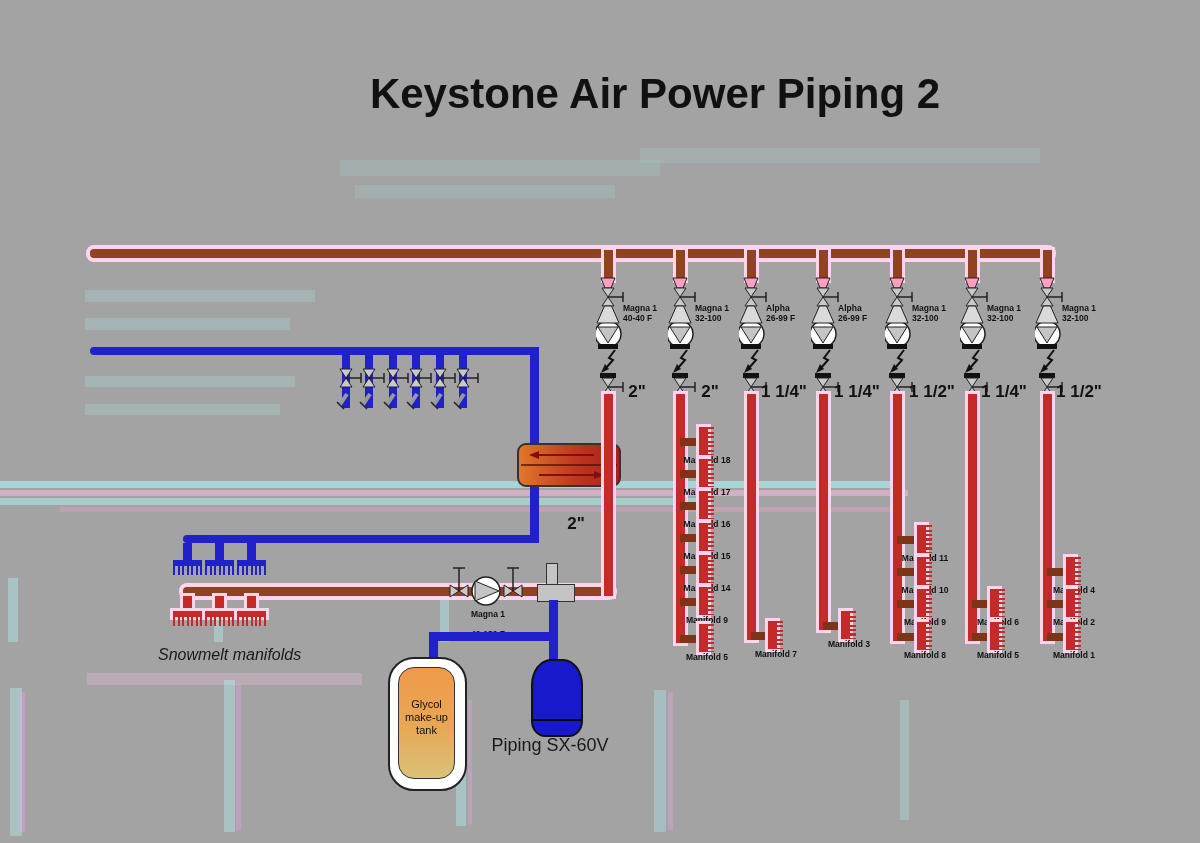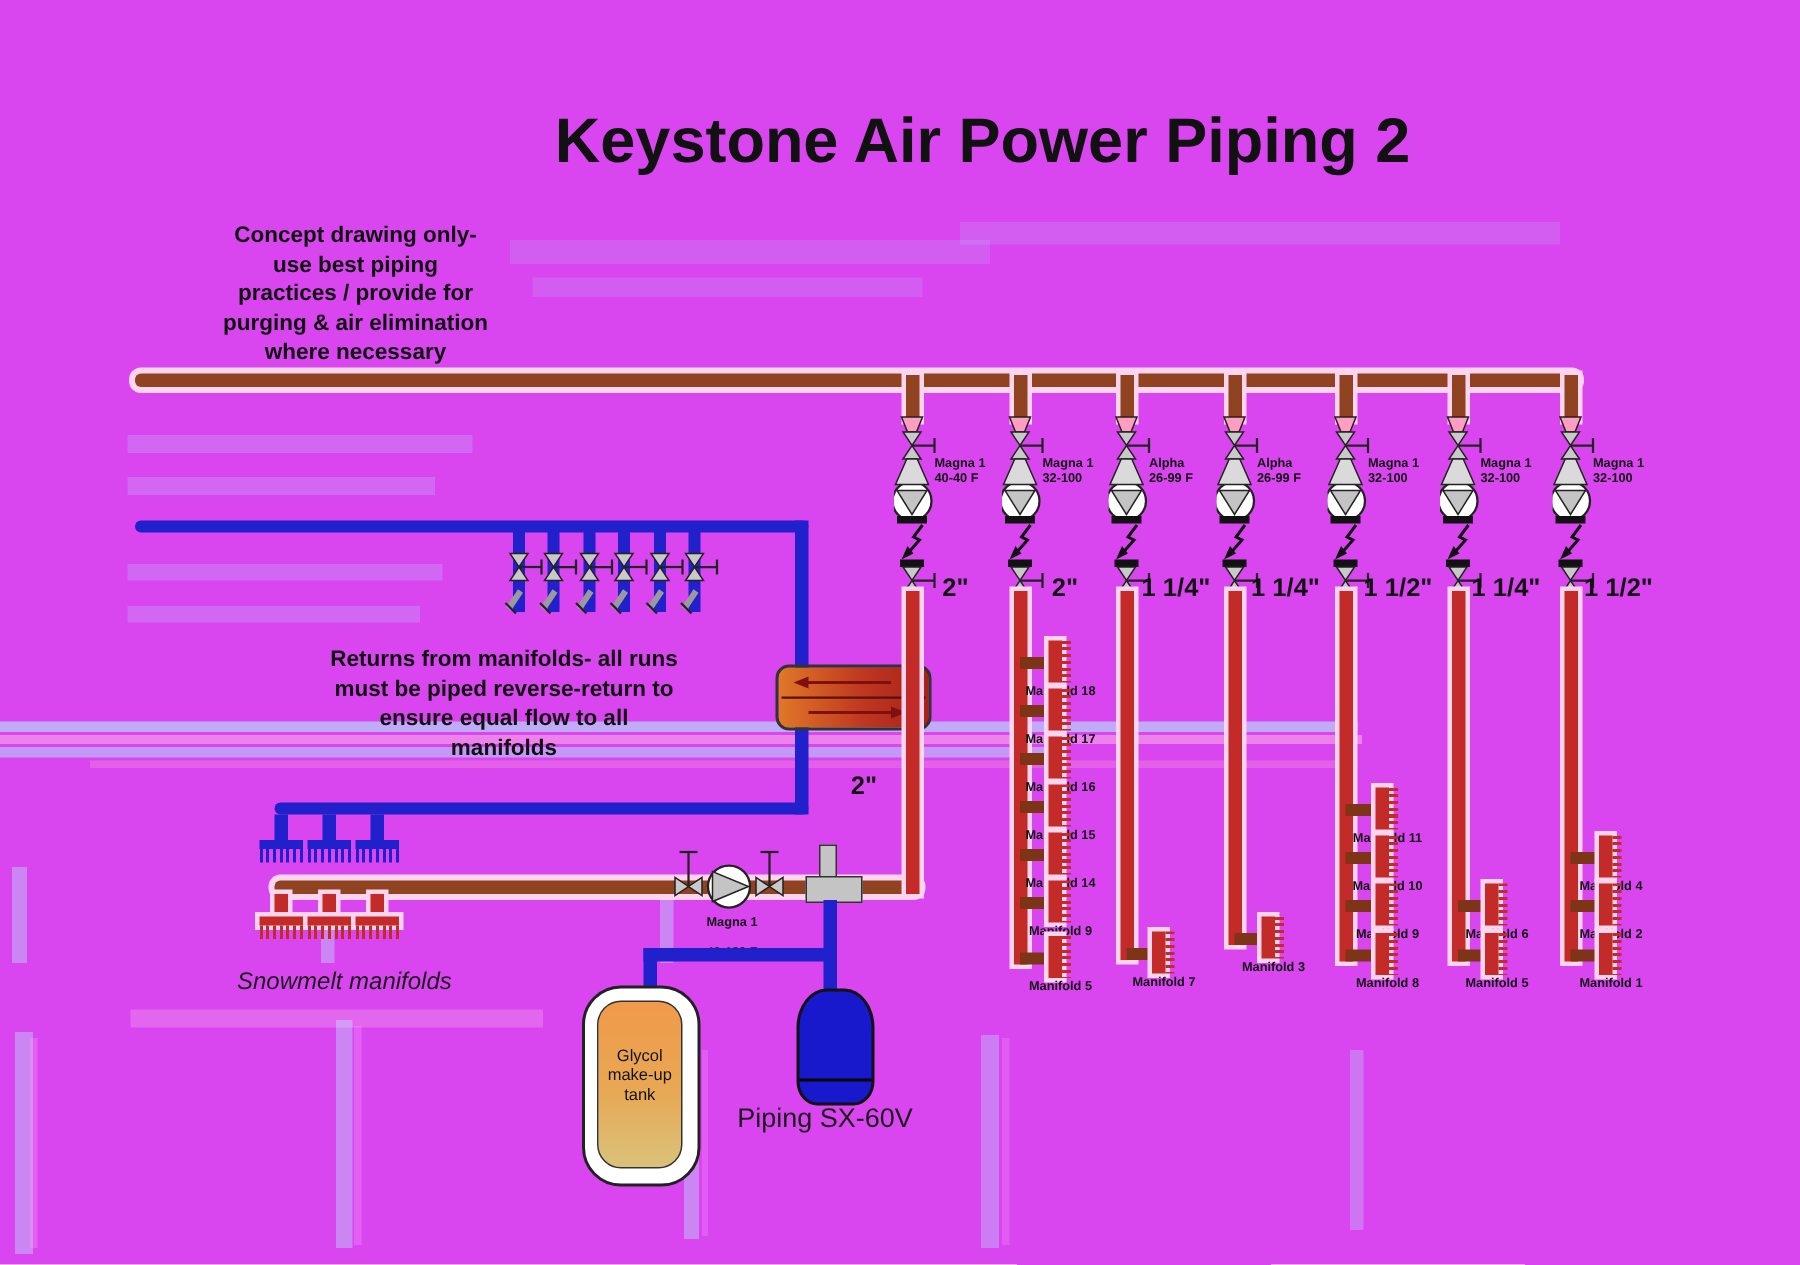--- a/index.html
+++ b/index.html
@@ -1,16 +1,16 @@
 <!DOCTYPE html>
 <html style="--supply_brown: #8F4320; --branch_red: #C22B28; --stub_dark: #7E3517; --halo_pink: #FFD4EE; --return_blue: #2121CC; --valve_gray: #C9C9C9; --hx_left: #E07828; --hx_right: #A82018; --tank_blue: #1818CC; --glycol_top: #F09A4A; --glycol_bottom: #D9C27A;"><head>
 <meta charset="utf-8">
 <style>
   html,body{margin:0;padding:0;background:#fff;}
-  .stage{position:relative;width:1200px;height:843px;background:#d946ef;overflow:hidden;
+  .stage{position:relative;width:1200px;height:843px;background:#a3a3a3;overflow:hidden;
          font-family:"Liberation Sans",sans-serif;color:#111;}
   .abs{position:absolute;}
   .brown{background:var(--supply_brown);}
   .red{background:var(--branch_red);}
   .blue{background:var(--return_blue);}
   .dstub{background:var(--stub_dark);}
   .halo4{box-shadow:0 0 0 4px var(--halo_pink);}
   .halo3{box-shadow:0 0 0 3px var(--halo_pink);}
   .rnd{border-radius:4px;}
   .title{font-weight:bold;font-size:42px;text-align:center;letter-spacing:0px;}
@@ -55,29 +55,20 @@
       <div class="abs ghost" style="left: 456px; top: 698px; width: 10px; height: 128px; background: rgba(180, 255, 255, 0.35);"></div>
       <div class="abs ghost" style="left: 654px; top: 690px; width: 12px; height: 142px; background: rgba(180, 255, 255, 0.3);"></div>
       <div class="abs ghost" style="left: 900px; top: 700px; width: 9px; height: 120px; background: rgba(180, 255, 255, 0.25);"></div>
       <div class="abs ghost" style="left: 20px; top: 692px; width: 5px; height: 140px; background: rgba(255, 160, 255, 0.3);"></div>
       <div class="abs ghost" style="left: 236px; top: 684px; width: 5px; height: 146px; background: rgba(255, 160, 255, 0.3);"></div>
       <div class="abs ghost" style="left: 468px; top: 700px; width: 4px; height: 124px; background: rgba(255, 160, 255, 0.25);"></div>
       <div class="abs ghost" style="left: 668px; top: 692px; width: 5px; height: 138px; background: rgba(255, 160, 255, 0.25);"></div>
     </div>
 
   <div class="abs title" style="left:280px;top:70px;width:750px;">Keystone Air Power Piping 2</div>
-  <div class="abs note" style="left:118px;top:147px;width:238px;">Concept drawing only-
-use best piping
-practices / provide for
-purging &amp; air elimination
-where necessary</div>
-  <div class="abs note" style="left:185px;top:430px;width:302px;">Returns from manifolds- all runs
-must be piped reverse-return to
-ensure equal flow to all
-manifolds</div>
 
   <div class="abs brown halo4 rnd" style="left:90px;top:249px;width:962px;height:9px;"></div>
 
   <div class="abs blue rnd" style="left:90px;top:347px;width:449px;height:8px;"></div>
   <div class="abs blue" style="left:530px;top:347px;width:9px;height:100px;"></div>
   <div class="abs blue" style="left:530px;top:483px;width:9px;height:60px;"></div>
   <div id="returnValves">
       <div class="abs blue" style="left: 342px; top: 351px; width: 8px; height: 57px;"></div>
       <svg width="34" height="52" class="abs" style="left: 336px; top: 362px;">
         <polygon points="4,7 16,7 10,16" fill="#C9C9C9" stroke="#222" stroke-width="1"></polygon>

